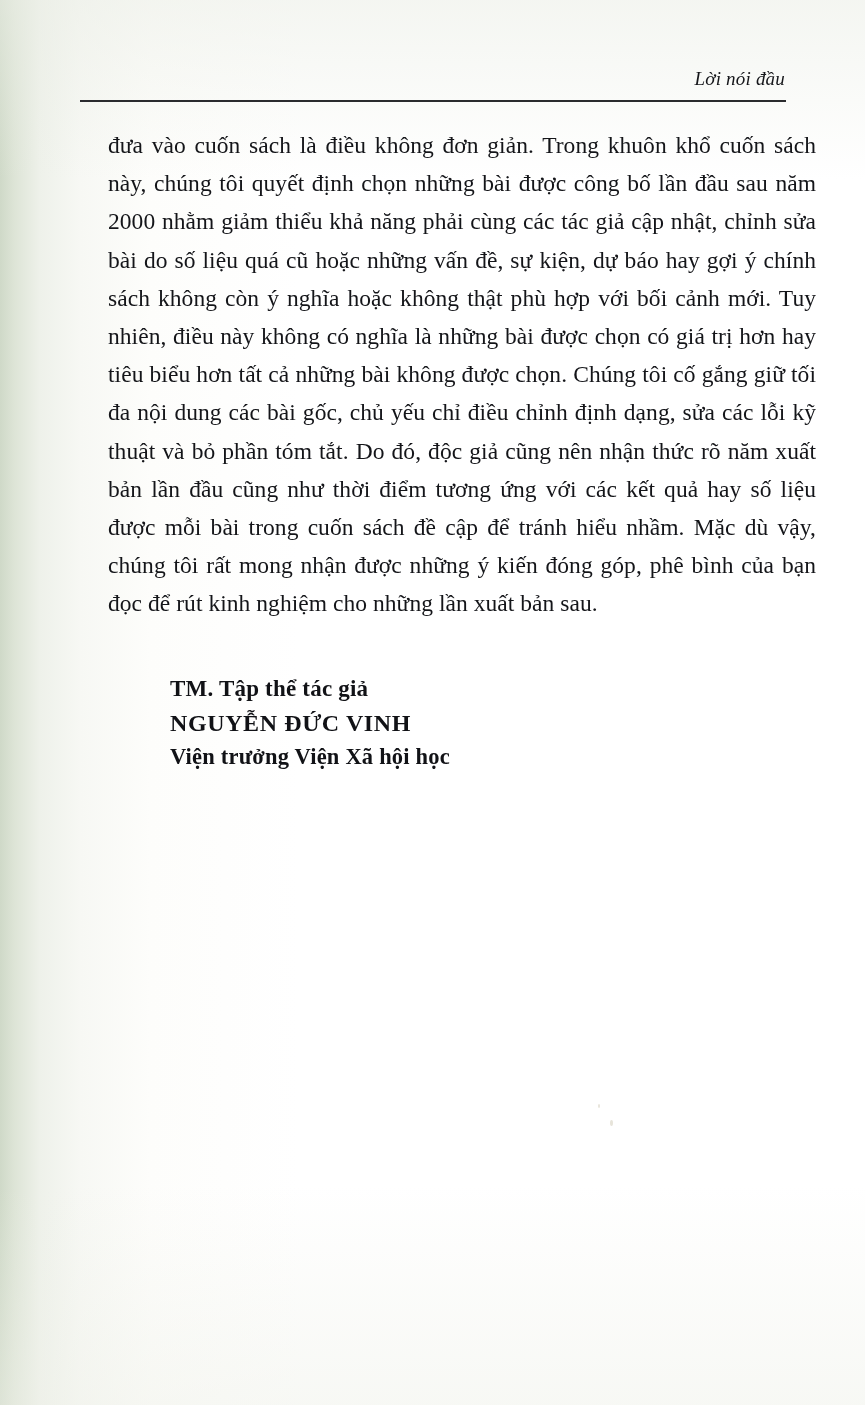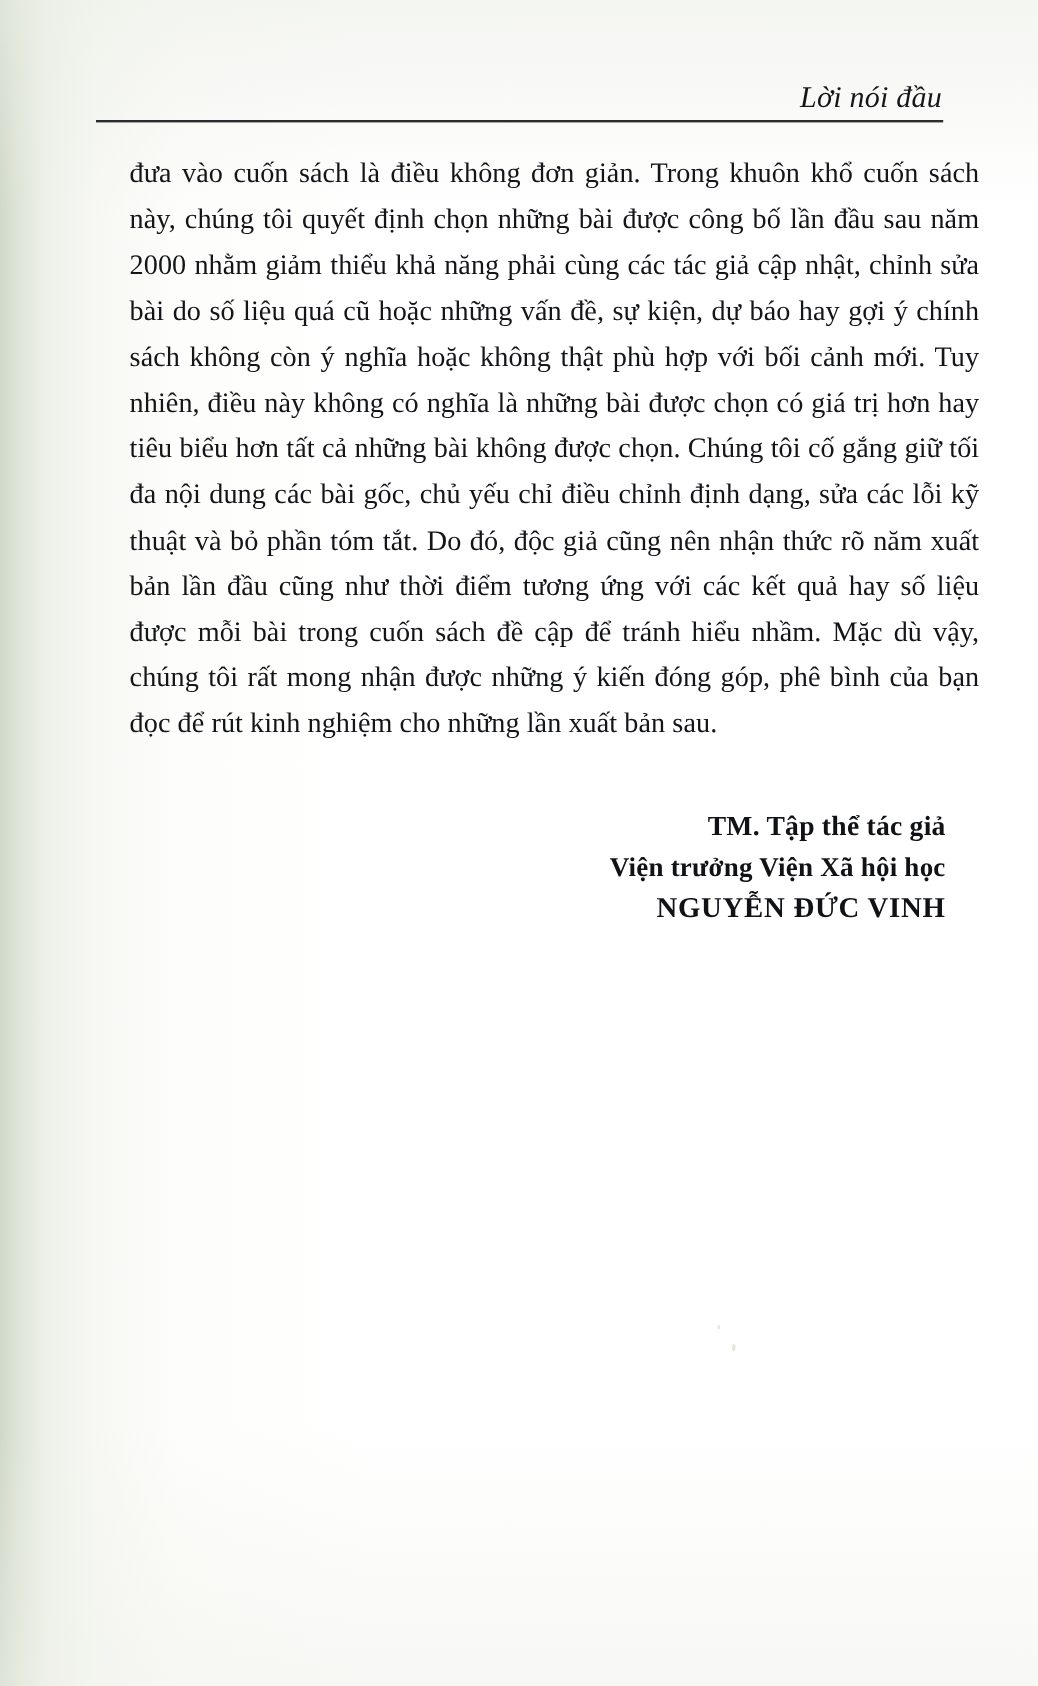--- a/index.html
+++ b/index.html
@@ -43,21 +43,21 @@
   }
 
   
   .running-head {
     position: absolute;
     top: 68px;
     left: 80px;
     right: 80px;
     text-align: right;
     font-style: italic;
-    font-size: 25px;
+    font-size: 19px;
     letter-spacing: 0.2px;
     color: #15161a;
   }
   .head-rule {
     position: absolute;
     top: 100px;
     left: 80px;
     width: 706px;
     height: 1.5px;
     background: #2a2b2e;
@@ -77,21 +77,21 @@
     letter-spacing: 0.05px;
     margin-left: 28px;
   }
 
   
   .signature {
     position: absolute;
     top: 672px;
     left: 80px;
     width: 708px;
-    text-align: right;
+    text-align: left;
     color: #111216;
   }
   .sig-line {
     font-weight: bold;
     font-size: 23px;
     line-height: 34px;
     letter-spacing: 0.2px;
     padding-left: 90px;
   }
   .sig-line.name {
@@ -121,18 +121,18 @@
 
   <div class="content">
     <div class="running-head">Lời nói đầu</div>
 
     <div class="head-rule"></div>
 
     <div class="body-text">đưa vào cuốn sách là điều không đơn giản. Trong khuôn khổ cuốn sách này, chúng tôi quyết định chọn những bài được công bố lần đầu sau năm 2000 nhằm giảm thiểu khả năng phải cùng các tác giả cập nhật, chỉnh sửa bài do số liệu quá cũ hoặc những vấn đề, sự kiện, dự báo hay gợi ý chính sách không còn ý nghĩa hoặc không thật phù hợp với bối cảnh mới. Tuy nhiên, điều này không có nghĩa là những bài được chọn có giá trị hơn hay tiêu biểu hơn tất cả những bài không được chọn. Chúng tôi cố gắng giữ tối đa nội dung các bài gốc, chủ yếu chỉ điều chỉnh định dạng, sửa các lỗi kỹ thuật và bỏ phần tóm tắt. Do đó, độc giả cũng nên nhận thức rõ năm xuất bản lần đầu cũng như thời điểm tương ứng với các kết quả hay số liệu được mỗi bài trong cuốn sách đề cập để tránh hiểu nhầm. Mặc dù vậy, chúng tôi rất mong nhận được những ý kiến đóng góp, phê bình của bạn đọc để rút kinh nghiệm cho những lần xuất bản sau.</div>
 
     <div class="signature">
       <div class="sig-line">TM. Tập thể tác giả</div>
+      <div class="sig-line name">NGUYỄN ĐỨC VINH</div>
       <div class="sig-line role">Viện trưởng Viện Xã hội học</div>
-      <div class="sig-line name">NGUYỄN ĐỨC VINH</div>
     </div>
 
   </div>
 </div>
 
 </body></html>

